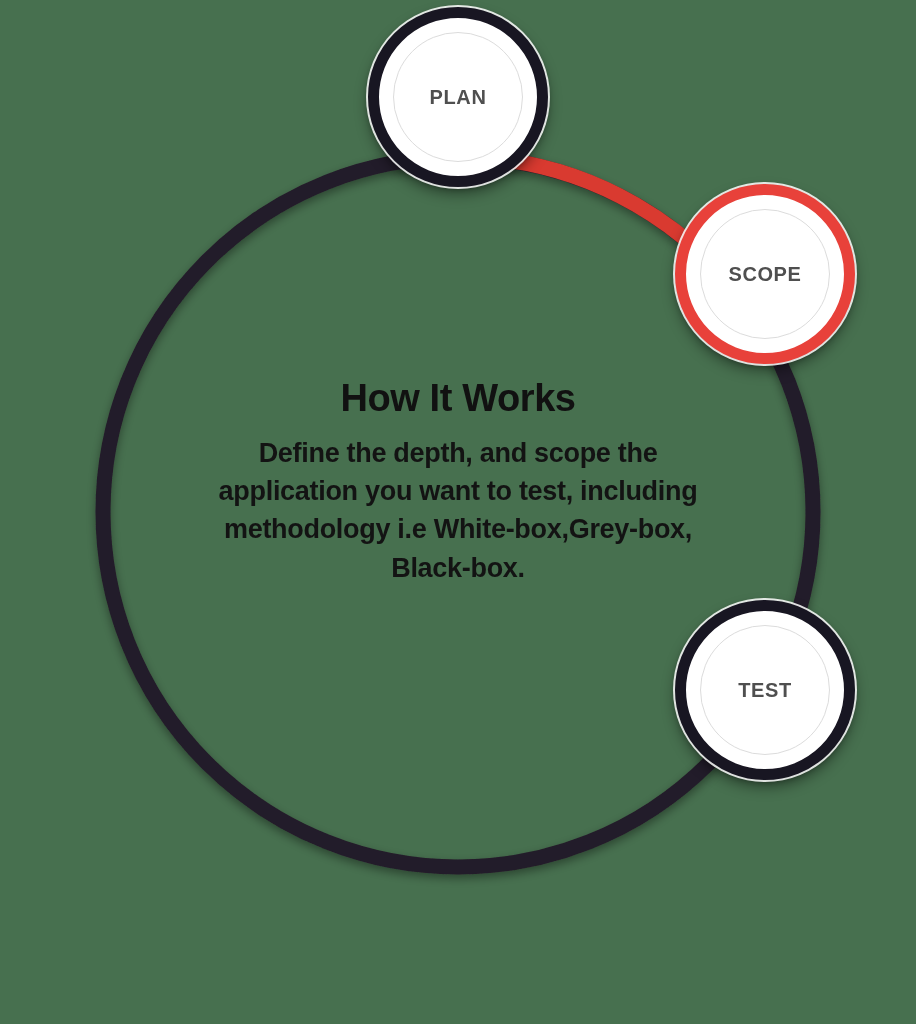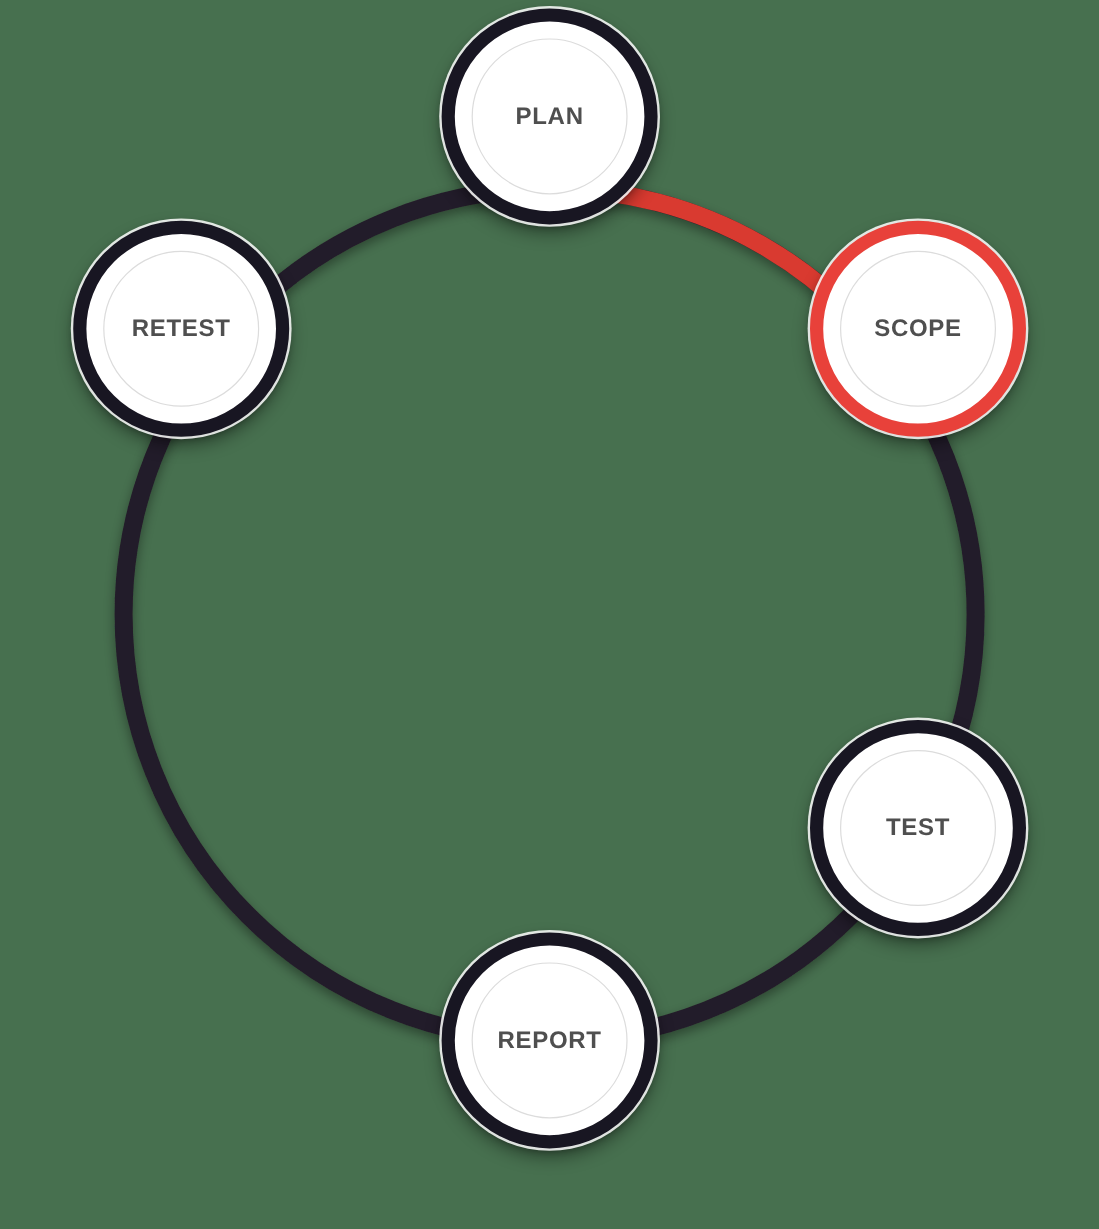--- a/index.html
+++ b/index.html
@@ -138,25 +138,21 @@
   <div class="node" id="node-test">
     <span class="inner-ring"></span>
     <span class="node-label">TEST</span>
   </div>
 
   <div class="node active" id="node-scope">
     <span class="inner-ring"></span>
     <span class="node-label">SCOPE</span>
   </div>
 
-  <div class="node" id="node-report">
-    <span class="inner-ring"></span>
-    <span class="node-label">REPORT</span>
-  </div>
 
 
-  <div class="node" id="node-retest">
-    <span class="inner-ring"></span>
-    <span class="node-label">RETEST</span>
+
+  <div class="center-block">
+    <div class="center-title">How It Works</div>
+    <div class="center-desc">Define the depth, and scope the application you want to test, including methodology i.e White-box,Grey-box, Black-box.</div>
   </div>
-
 
 </div>
 
 </body></html>

